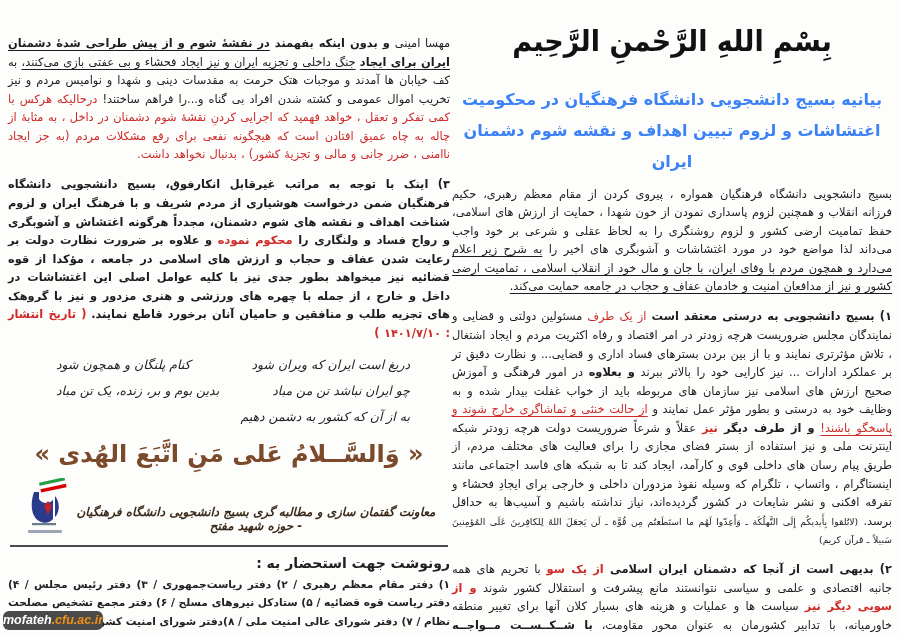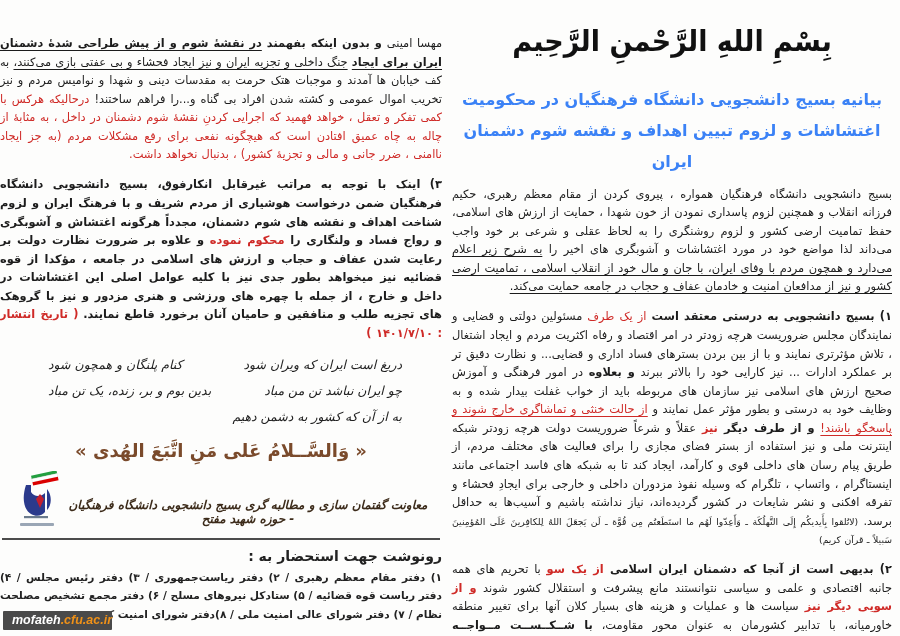--- a/index.html
+++ b/index.html
@@ -7,21 +7,21 @@
     width:900px;height:636px;background:#ffffff;
     font-family:"DejaVu Sans",sans-serif;
     -webkit-font-smoothing:antialiased;
   }
   .page{
     position:relative;width:900px;height:636px;background:#fdfdfc;
     overflow:hidden;direction:rtl;color:#1c1c1c;
   }
   
   .col-right{position:absolute;top:0;right:8px;width:440px;}
-  .col-left{position:absolute;top:34px;left:0;width:442px;}
+  .col-left{position:absolute;top:34px;left:8px;width:442px;}
   
   .bismillah{
     text-align:center;font-size:27px;font-weight:bold;color:#111;
     padding-top:12px;height:72px;line-height:60px;
     transform:scaleY(1.05);letter-spacing:1px;
   }
   .title{font-size:16px;font-weight:bold;text-align:center;line-height:1.95;color:#3b82f6;}
   
   .para{
     font-size:11.4px;line-height:1.63;text-align:justify;
@@ -34,21 +34,21 @@
   
   .poetry{margin-top:14px;padding:0 18px;}
   .couplet{
     display:flex;justify-content:space-between;
     font-size:12.5px;font-style:italic;color:#1f1f1f;
     margin:11px 0;padding-right:22px;padding-left:30px;
   }
   .hemistich{white-space:nowrap;}
   
   .salam{
-    text-align:center;font-size:18px;font-weight:bold;color:#7a4a2b;
+    text-align:center;font-size:24px;font-weight:bold;color:#7a4a2b;
     margin-top:16px;letter-spacing:0.5px;
   }
   .signature-row{
     display:flex;align-items:flex-end;margin-top:10px;padding:0 10px;
   }
   .signature-text{
     flex:1;text-align:center;font-size:12px;font-style:italic;
     color:#3c2b1a;font-weight:600;
   }
   .logo-wrap{width:54px;display:flex;flex-direction:column;align-items:center;}
@@ -58,21 +58,21 @@
   .footnote-title{font-size:14px;font-weight:bold;margin-top:8px;color:#222;}
   .footnote-body{
     font-size:10.6px;font-weight:600;line-height:1.75;text-align:justify;
     margin-top:4px;color:#222;
   }
   
   .url-bar{
     position:absolute;left:3px;bottom:6px;width:100px;height:19px;
     background:#4a4a4a;direction:ltr;text-align:center;line-height:19px;
     font-family:"Liberation Sans",sans-serif;font-style:italic;font-weight:bold;
-    font-size:12.5px;border-radius:1px;padding-left:9px;
+    font-size:12.5px;border-radius:6px;
   }
   .url-name{color:#ffffff;}
   .url-domain{color:#ef9118;}
 </style>
 </head>
 <body>
 
 <div class="page">
 
   <div class="col-right">

